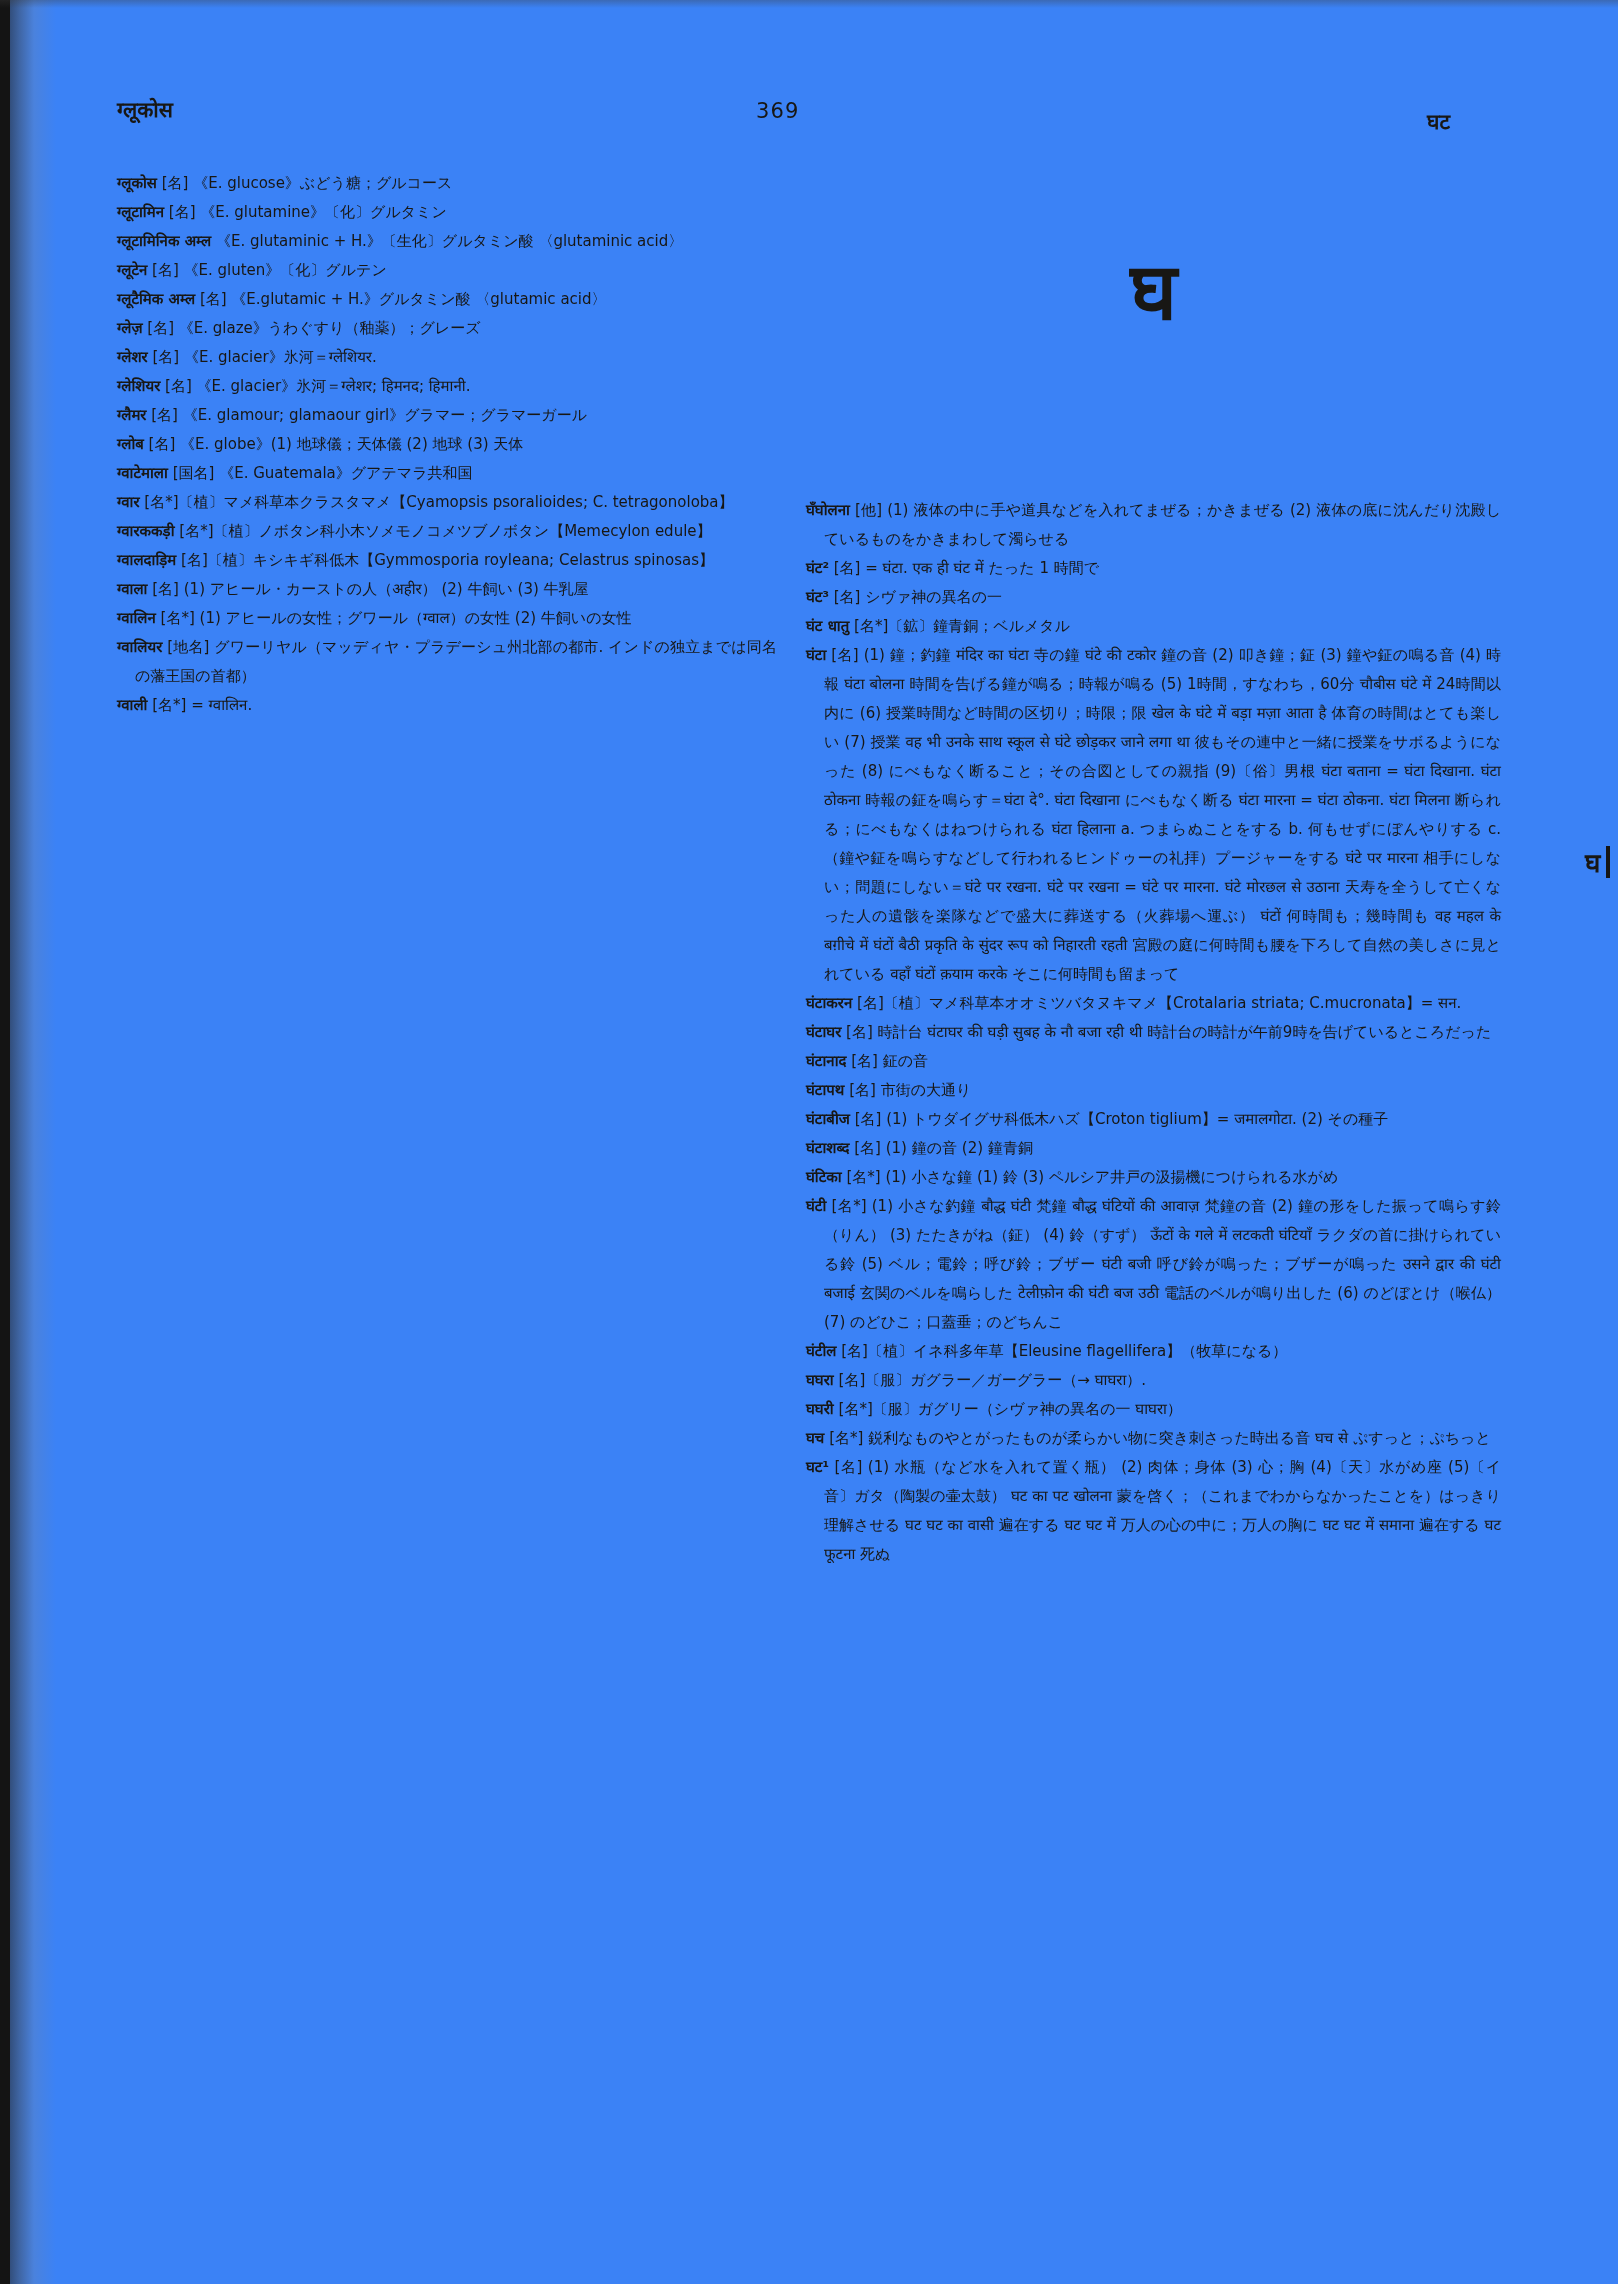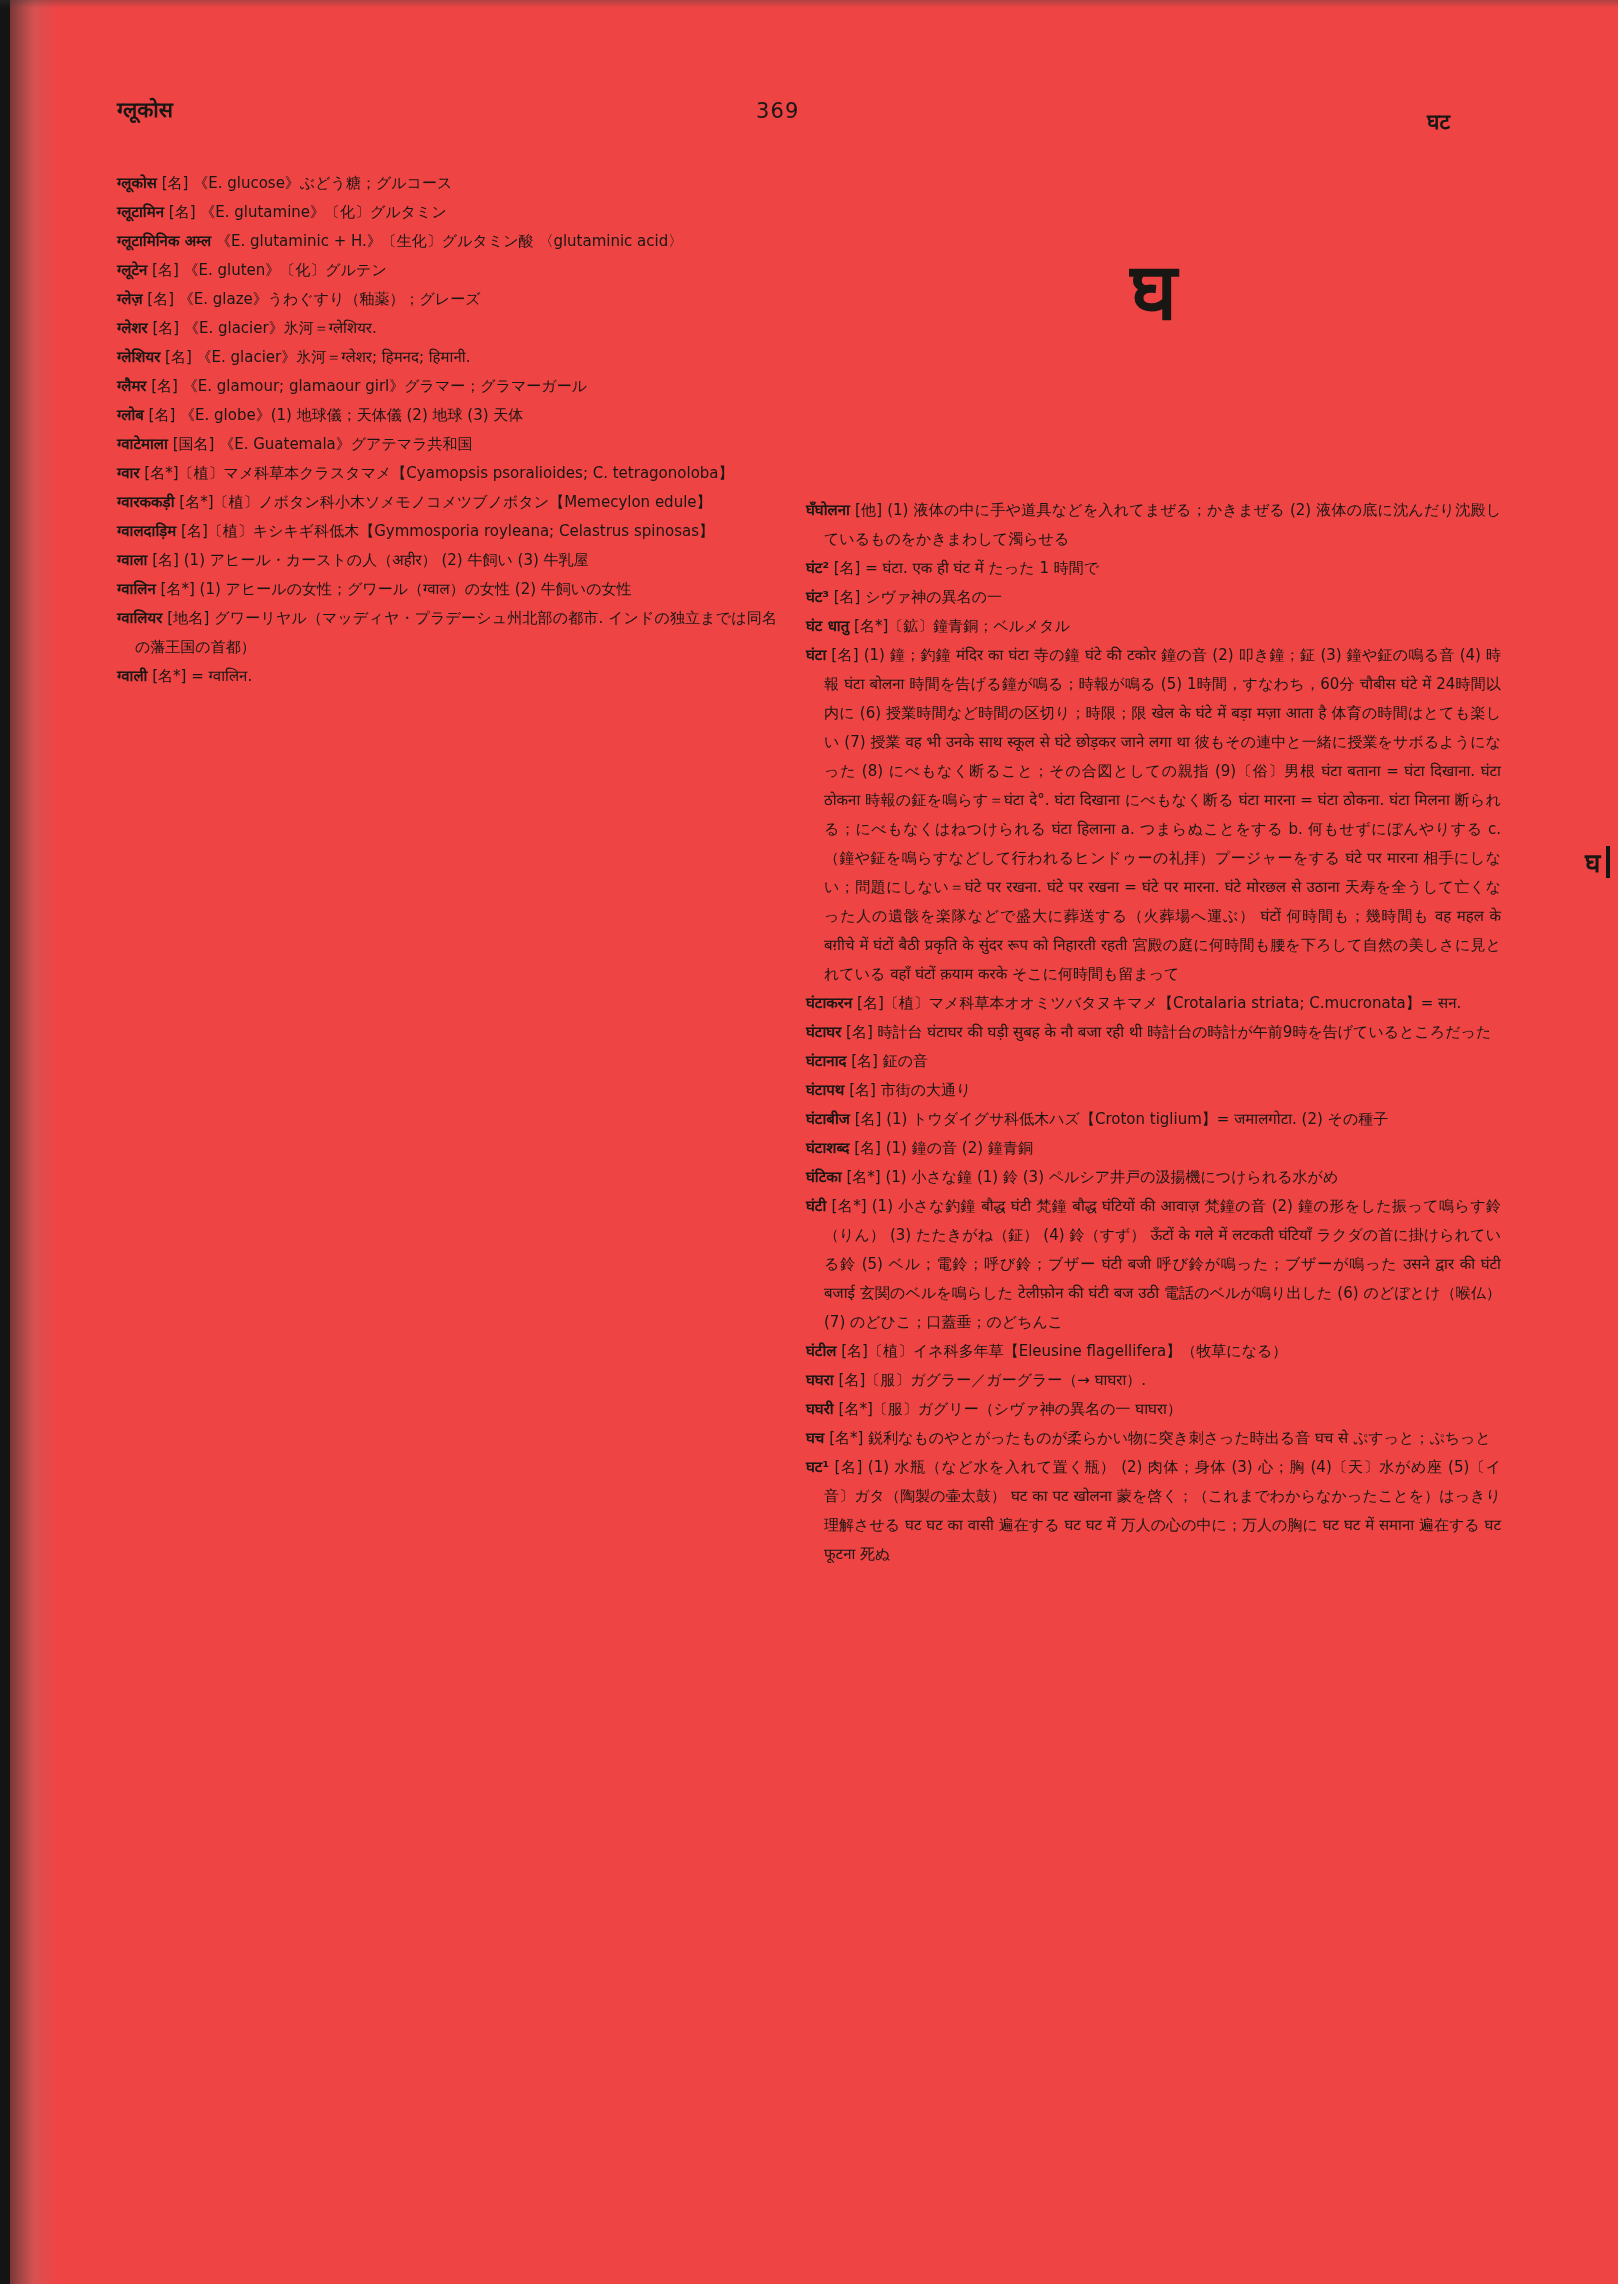--- a/index.html
+++ b/index.html
@@ -1,20 +1,20 @@
 <!DOCTYPE html>
 <html style="font-size:9px"><head>
 <meta charset="utf-8">
 <style>
   * { margin:0; padding:0; box-sizing:border-box; }
   html,body { background:#6e6e6e; }
   .page {
     position:relative;
     width:1619px; height:2284px;
-    background:#ef4444;
+    background:#3b82f6;
     font-family:"DejaVu Sans", sans-serif;
     color:#181714;
     overflow:hidden;
   }
   .scan-edge {
     position:absolute; left:0; top:0; bottom:0; width:56px;
     background:linear-gradient(to right,
       #141414 0px, #141414 10.2px,
       rgba(45,45,45,0.6) 10.2px, rgba(70,70,70,0.45) 20.3px,
       rgba(130,130,130,0.22) 34px,
@@ -61,20 +61,21 @@
     <span class="guide-left">ग्लूकोस</span>
     <span class="page-number">369</span>
     <span class="guide-right">घट</span>
   </div>
 
   <div class="col col-left">
       <p class="entry"><span class="headword">ग्लूकोस</span><span class="body"> [名] 《E. glucose》ぶどう糖；グルコース</span></p>
       <p class="entry"><span class="headword">ग्लूटामिन</span><span class="body"> [名] 《E. glutamine》〔化〕グルタミン</span></p>
       <p class="entry"><span class="headword">ग्लूटामिनिक अम्ल</span><span class="body"> 《E. glutaminic + H.》〔生化〕グルタミン酸 〈glutaminic acid〉</span></p>
       <p class="entry"><span class="headword">ग्लूटेन</span><span class="body"> [名] 《E. gluten》〔化〕グルテン</span></p>
+      <p class="entry"><span class="headword">ग्लूटैमिक अम्ल</span><span class="body"> [名] 《E.glutamic + H.》グルタミン酸 〈glutamic acid〉</span></p>
       <p class="entry"><span class="headword">ग्लेज़</span><span class="body"> [名] 《E. glaze》うわぐすり（釉薬）；グレーズ</span></p>
       <p class="entry"><span class="headword">ग्लेशर</span><span class="body"> [名] 《E. glacier》氷河＝ग्लेशियर.</span></p>
       <p class="entry"><span class="headword">ग्लेशियर</span><span class="body"> [名] 《E. glacier》氷河＝ग्लेशर; हिमनद; हिमानी.</span></p>
       <p class="entry"><span class="headword">ग्लैमर</span><span class="body"> [名] 《E. glamour; glamaour girl》グラマー；グラマーガール</span></p>
       <p class="entry"><span class="headword">ग्लोब</span><span class="body"> [名] 《E. globe》(1) 地球儀；天体儀 (2) 地球 (3) 天体</span></p>
       <p class="entry"><span class="headword">ग्वाटेमाला</span><span class="body"> [国名] 《E. Guatemala》グアテマラ共和国</span></p>
       <p class="entry"><span class="headword">ग्वार</span><span class="body"> [名*]〔植〕マメ科草本クラスタマメ【Cyamopsis psoralioides; C. tetragonoloba】</span></p>
       <p class="entry"><span class="headword">ग्वारककड़ी</span><span class="body"> [名*]〔植〕ノボタン科小木ソメモノコメツブノボタン【Memecylon edule】</span></p>
       <p class="entry"><span class="headword">ग्वालदाड़िम</span><span class="body"> [名]〔植〕キシキギ科低木【Gymmosporia royleana; Celastrus spinosas】</span></p>
       <p class="entry"><span class="headword">ग्वाला</span><span class="body"> [名] (1) アヒール・カーストの人（अहीर） (2) 牛飼い (3) 牛乳屋</span></p>

